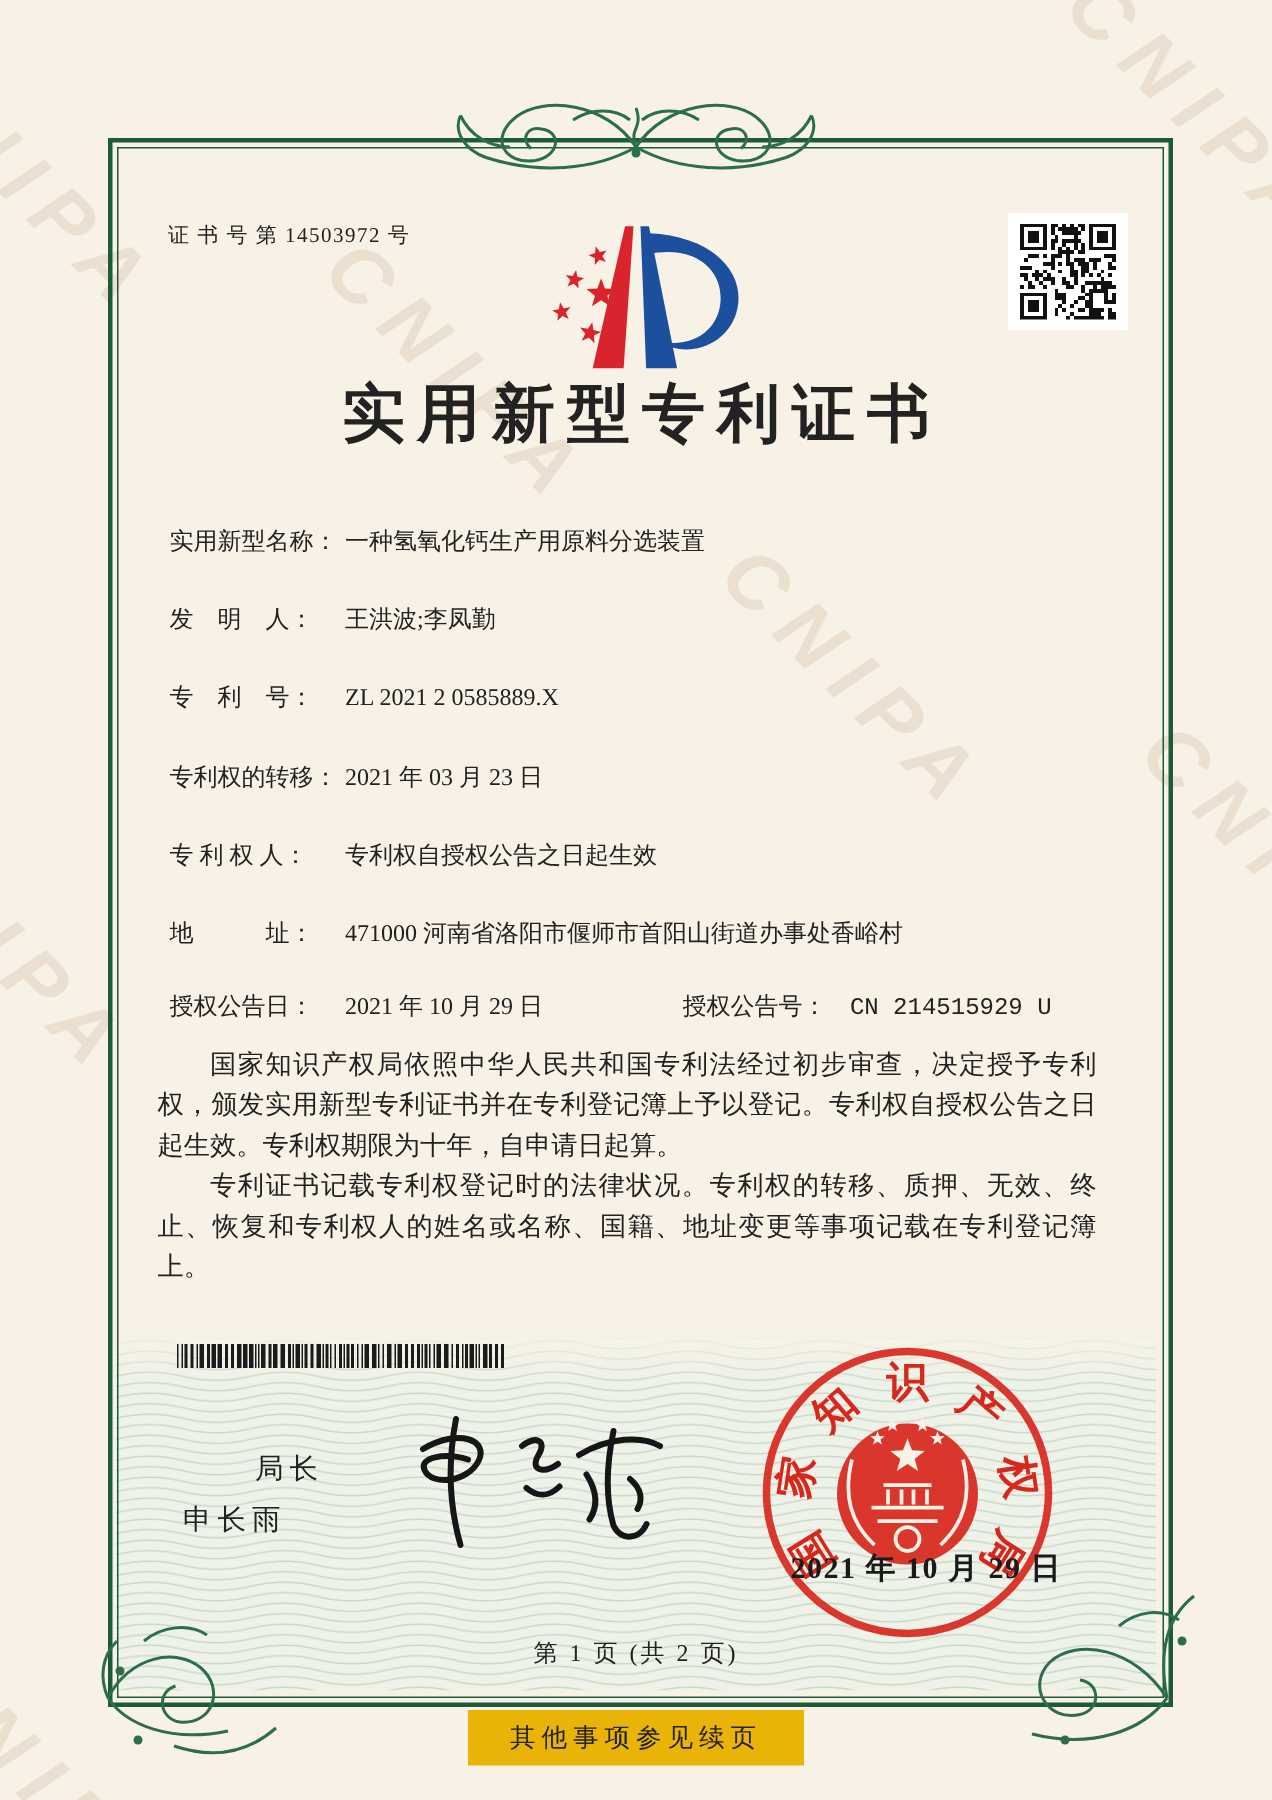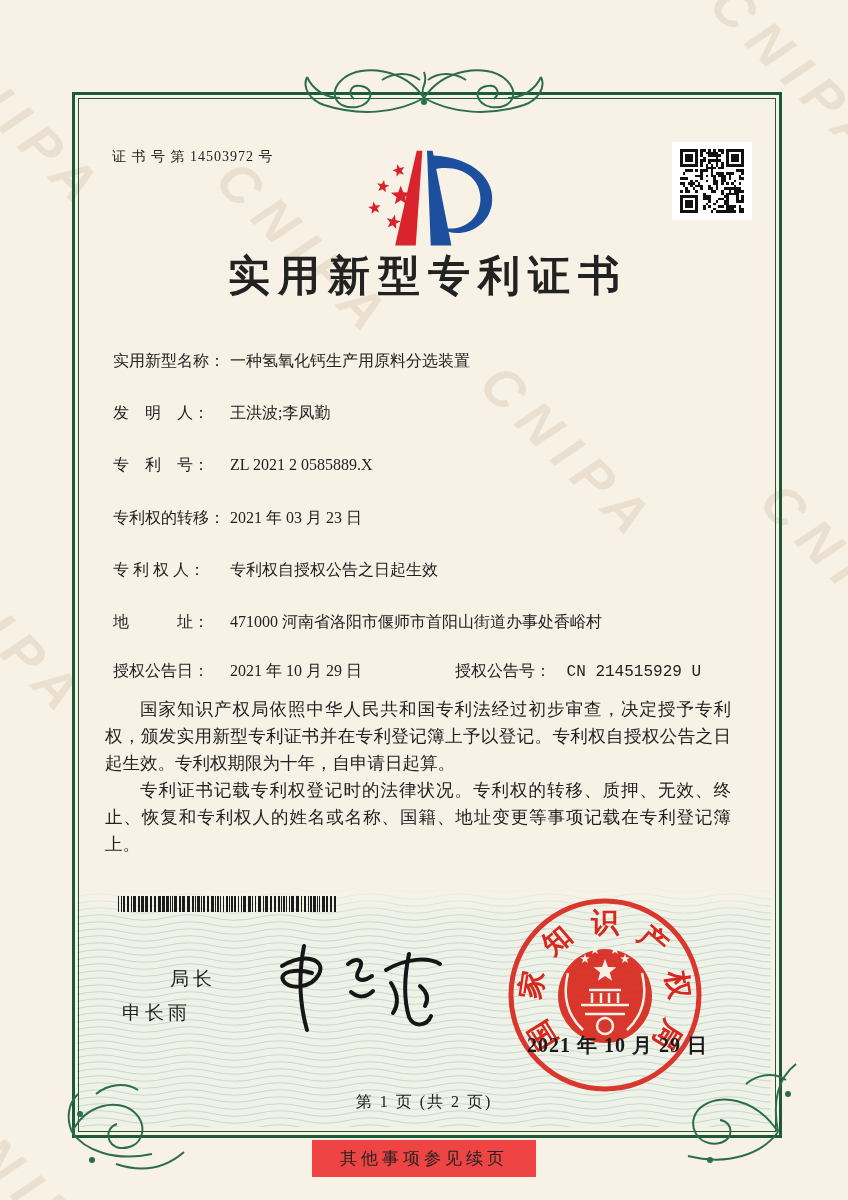--- a/index.html
+++ b/index.html
@@ -35,21 +35,21 @@
   .paras p{margin:0;text-indent:2em;}
   .barcode{position:absolute;left:118px;top:896px;width:220px;height:16px;}
   .officer{position:absolute;left:122px;font-family:"Liberation Sans", sans-serif;font-size:19px;letter-spacing:4px;}
   .officer.role{top:966px;margin-left:48px;}
   .officer.name{top:1000px;}
   .signature{position:absolute;left:252px;top:938px;width:195px;height:100px;}
   .seal{position:absolute;left:505px;top:893px;width:200px;height:205px;}
   .seal-date{position:absolute;left:527px;top:1032px;font-size:20px;font-weight:bold;letter-spacing:1px;color:#1a1a1a;}
   .page-info{position:absolute;left:72px;top:1092px;width:704px;text-align:center;font-size:16px;letter-spacing:2px;}
   .cont-wrap{position:absolute;left:0;top:1140px;width:848px;text-align:center;}
-  .cont-note{display:inline-block;background:#ef4444;padding:7px 28px;font-size:17px;letter-spacing:4px;}
+  .cont-note{display:inline-block;background:#eab308;padding:7px 28px;font-size:17px;letter-spacing:4px;}
 </style>
 </head>
 <body>
 
 <div class="wm" style="left:-40px;top:20px">CNIPA</div>
 <div class="wm" style="left:742px;top:-28px">CNIPA</div>
 <div class="wm" style="left:248px;top:148px">CNIPA</div>
 <div class="wm" style="left:512px;top:352px">CNIPA</div>
 <div class="wm" style="left:-58px;top:528px">CNIPA</div>
 <div class="wm" style="left:792px;top:470px">CNIPA</div>

